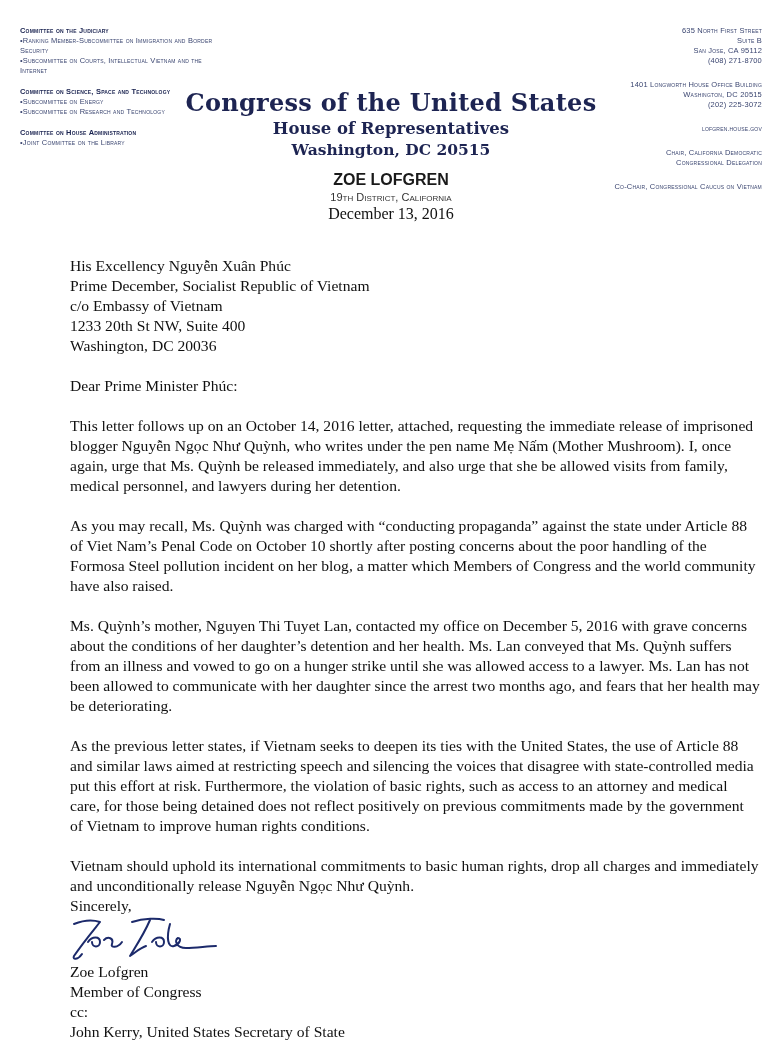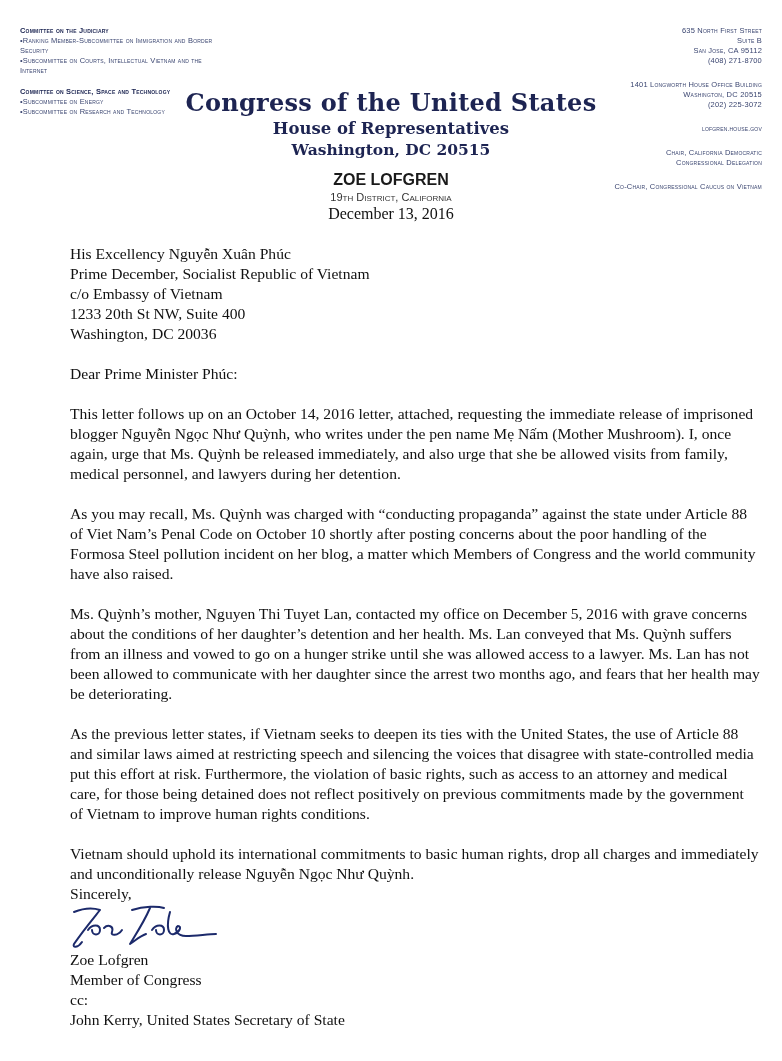--- a/index.html
+++ b/index.html
@@ -12,41 +12,45 @@
   .offices { position: absolute; right: 20px; top: 26px; width: 220px; text-align: right; font-size: 7.5px; line-height: 10px; color: #3a4570; }
   .offices .block { margin-bottom: 14px; }
   .center-head { position: absolute; left: 0; right: 0; top: 88px; text-align: center; }
   .blackletter { font-family: "DejaVu Serif", serif; font-weight: bold; color: #1d2452; }
   .title1 { font-size: 24px; line-height: 30px; letter-spacing: 0.3px; }
   .title2 { font-size: 16.5px; line-height: 21px; }
   .title3 { font-size: 15.5px; line-height: 21px; }
   .member { margin-top: 10px; font-family: "Liberation Sans", sans-serif; font-weight: bold; font-size: 16px; color: #1a1a1a; line-height: 20px; }
   .district { font-family: "Liberation Sans", sans-serif; font-variant: small-caps; font-size: 11px; color: #333; line-height: 14px; }
   .date { font-family: "Liberation Serif", serif; font-size: 16px; line-height: 20px; color: #111; }
-  .body-text { position: absolute; left: 70px; top: 244px; width: 690px; font-family: "Liberation Serif", serif; font-size: 15.6px; line-height: 20px; color: #111; }
+  .body-text { position: absolute; left: 70px; top: 256px; width: 690px; font-family: "Liberation Serif", serif; font-size: 15.6px; line-height: 20px; color: #111; }
   .addr div { white-space: nowrap; }
   .salutation { margin-top: 20px; }
   .para { margin-top: 20px; text-align: left; }
   .closing { }
   .sig { height: 46px; margin: 0; }
   .sig svg { display: block; }
 </style>
 </head>
 <body>
 
 <div class="committees sc">
   <div class="group">
     <div class="cname">Committee on the Judiciary</div>
     <div class="sub">•Ranking Member-Subcommittee on Immigration and Border Security</div>
     <div class="sub">•Subcommittee on Courts, Intellectual Vietnam and the Internet</div>
   </div>
   <div class="group">
     <div class="cname">Committee on Science, Space and Technology</div>
     <div class="sub">•Subcommittee on Energy</div>
     <div class="sub">•Subcommittee on Research and Technology</div>
+  </div>
+  <div class="group">
+    <div class="cname">Committee on House Administration</div>
+    <div class="sub">•Joint Committee on the Library</div>
   </div>
 </div>
 
 <div class="offices sc">
   <div class="block">
     <div>635 North First Street</div>
     <div>Suite B</div>
     <div>San Jose, CA 95112</div>
     <div>(408) 271-8700</div>
   </div>

